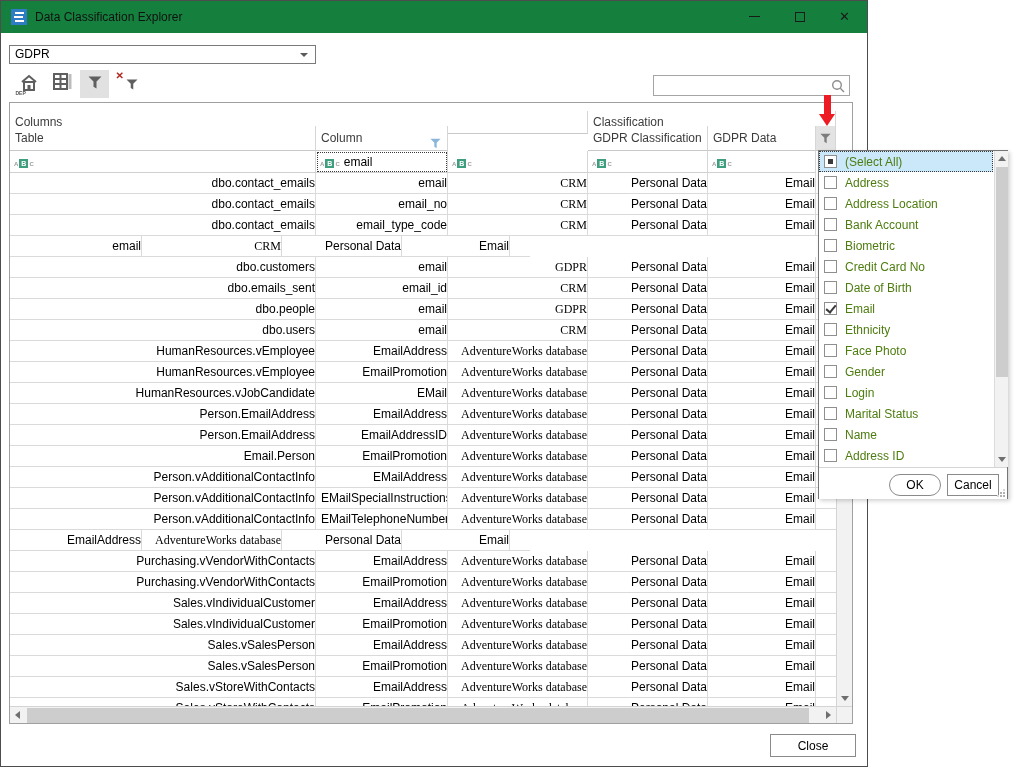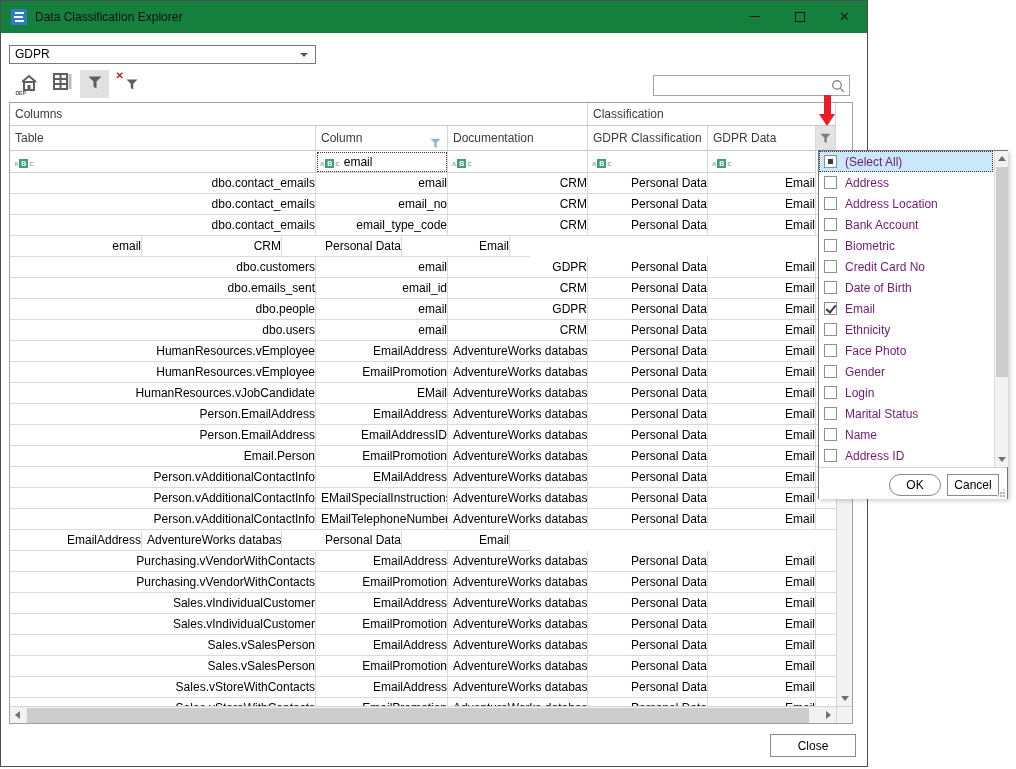--- a/index.html
+++ b/index.html
@@ -40,21 +40,21 @@
   
   .searchbox { position:absolute; left:652px; top:74px; width:197px; height:21px;
                border:1px solid #a5a5a5; background:#fff; }
   .searchbox input { position:absolute; left:2px; top:1px; width:172px; height:17px;
                border:none; outline:none; font-size:12px; font-family:"Liberation Sans",sans-serif; }
   .search-ico { position:absolute; right:3px; top:2px; }
 
   
   .grid { position:absolute; left:8px; top:101px; width:844px; height:622px;
           border:1px solid #a0a0a0; background:#fff; font-size:12px; color:#000; }
-  .band-row { position:absolute; left:0; top:0; width:842px; height:23px; }
+  .band-row { position:absolute; left:0; top:8px; width:842px; height:23px; }
   .band { position:absolute; top:0; height:23px; line-height:22px; padding-left:5px;
           color:#3c3c3c; border-bottom:1px solid #c8c8c8; border-right:1px solid #d6d6d6; background:#fff; }
   .band-columns { left:0; width:578px; }
   .band-class { left:578px; width:248px; }
 
   .header-row { position:absolute; left:0; top:23px; width:842px; height:25px; }
   .hcell { position:absolute; top:0; height:25px; line-height:24px; padding-left:5px;
            color:#3c3c3c; border-bottom:1px solid #c8c8c8; border-right:1px solid #d6d6d6; background:#fff; }
   .h0 { left:0;   width:306px; }
   .h1 { left:306px; width:132px; }
@@ -76,21 +76,21 @@
 
   .abc { display:inline-flex; align-items:center; line-height:1; }
   .abc .la, .abc .lc { font-size:6px; color:#9a9a9a; font-weight:bold; }
   .abc .lb { font-size:7px; color:#fff; font-weight:bold; background:#3f9e7d;
              padding:1px 2px; margin:0 1px; }
 
   .rows { position:absolute; left:0; top:70px; width:826px; height:533px; overflow:hidden;text-align:right; }
   .row { display:flex; width:826px; height:21px; }
   .cell { height:21px; line-height:20px; padding-left:5px; border-bottom:1px solid #dadada;
           border-right:1px solid #dadada; overflow:hidden; white-space:nowrap; }
-  .c0 { width:306px; } .c1 { width:132px; } .c2 { width:140px; } .c3 { width:120px; } .c4 { width:108px; }
+  .c0 { width:306px; } .c1 { width:132px; } .c2 { width:140px;font-family:Liberation Serif, serif; } .c3 { width:120px; } .c4 { width:108px; }
   .cfill { width:20px; border-right:none; }
 
   
   .hscroll { position:absolute; left:0; top:603px; width:826px; height:17px;
              background:#f2f2f2; border-top:1px solid #d4d4d4; }
   .hthumb { position:absolute; left:17px; top:1px; width:782px; height:15px; background:#cdcdcd; }
   .arr { position:absolute; width:0; height:0; }
   .arr-left  { left:5px; top:4px; border-top:4px solid transparent; border-bottom:4px solid transparent; border-right:5px solid #6f6f6f; }
   .arr-right { right:5px; top:4px; border-top:4px solid transparent; border-bottom:4px solid transparent; border-left:5px solid #6f6f6f; }
   .vscroll { position:absolute; left:826px; top:48px; width:16px; height:555px;
@@ -103,21 +103,21 @@
 
   
   .close-btn { position:absolute; left:769px; top:733px; width:86px; height:23px;
                background:#fff; border:1px solid #8a8a8a; font-size:12px; color:#000;
                font-family:"Liberation Sans",sans-serif; }
 
   
   .popup { position:absolute; left:818px; top:150px; width:190px; height:349px;
            background:#fff; border:1px solid #767676; box-shadow:2px 2px 4px rgba(0,0,0,.18); z-index:20; }
   .plist { position:absolute; left:0; top:0; width:174px; height:316px; overflow:hidden; }
-  .pitem { display:flex; align-items:center; height:21px; padding-left:5px; font-size:12px; color:#701a75; }
+  .pitem { display:flex; align-items:center; height:21px; padding-left:5px; font-size:12px; color:#4d7c0f; }
   .pitem.selected { background:#cbe8fa; outline:1px dotted #3a3a3a; outline-offset:-1px; }
   .cb { flex:0 0 13px; width:13px; height:13px; border:1px solid #8f8f8f; background:#fff;
         margin-right:8px; position:relative; }
   .cb.checked::after { content:""; position:absolute; left:3px; top:0px; width:4px; height:8px;
         border-right:2px solid #3b3b3b; border-bottom:2px solid #3b3b3b; transform:rotate(40deg); }
   .cb.indet::after { content:""; position:absolute; left:3px; top:3px; width:5px; height:5px; background:#3a3a3a; }
   .pscroll { position:absolute; left:175px; top:0; width:14px; height:316px; background:#f2f2f2; border-left:1px solid #dcdcdc; }
   .pthumb { position:absolute; left:1px; top:16px; width:12px; height:210px; background:#cdcdcd; }
   .parr { position:absolute; width:0; height:0; left:3px; }
   .parr-up { top:5px; border-left:4px solid transparent; border-right:4px solid transparent; border-bottom:5px solid #6f6f6f; }
@@ -232,21 +232,20 @@
       <div class="header-row">
         <div class="hcell h0">Table</div>
         <div class="hcell h1">
           <span>Column</span>
           <span class="col-funnel">
             <svg width="11" height="11" viewBox="0 0 14 13">
               <path d="M0.5 0.5 h13 L8.5 5.5 v7 l-3 -1.8 v-5.2 Z" fill="#8cb6d9"></path>
             </svg>
           </span>
         </div>
-        <div class="hcell h2">Documentation</div>
         <div class="hcell h3">GDPR Classification</div>
         <div class="hcell h4">GDPR Data Domain</div>
         <div class="hcell hind">
           <svg width="11" height="11" viewBox="0 0 14 13">
             <path d="M0.5 0.5 h13 L8.5 5.5 v7 l-3 -1.8 v-5.2 Z" fill="#7d7d7d"></path>
           </svg>
         </div>
       </div>
 
       <div class="filter-row">

